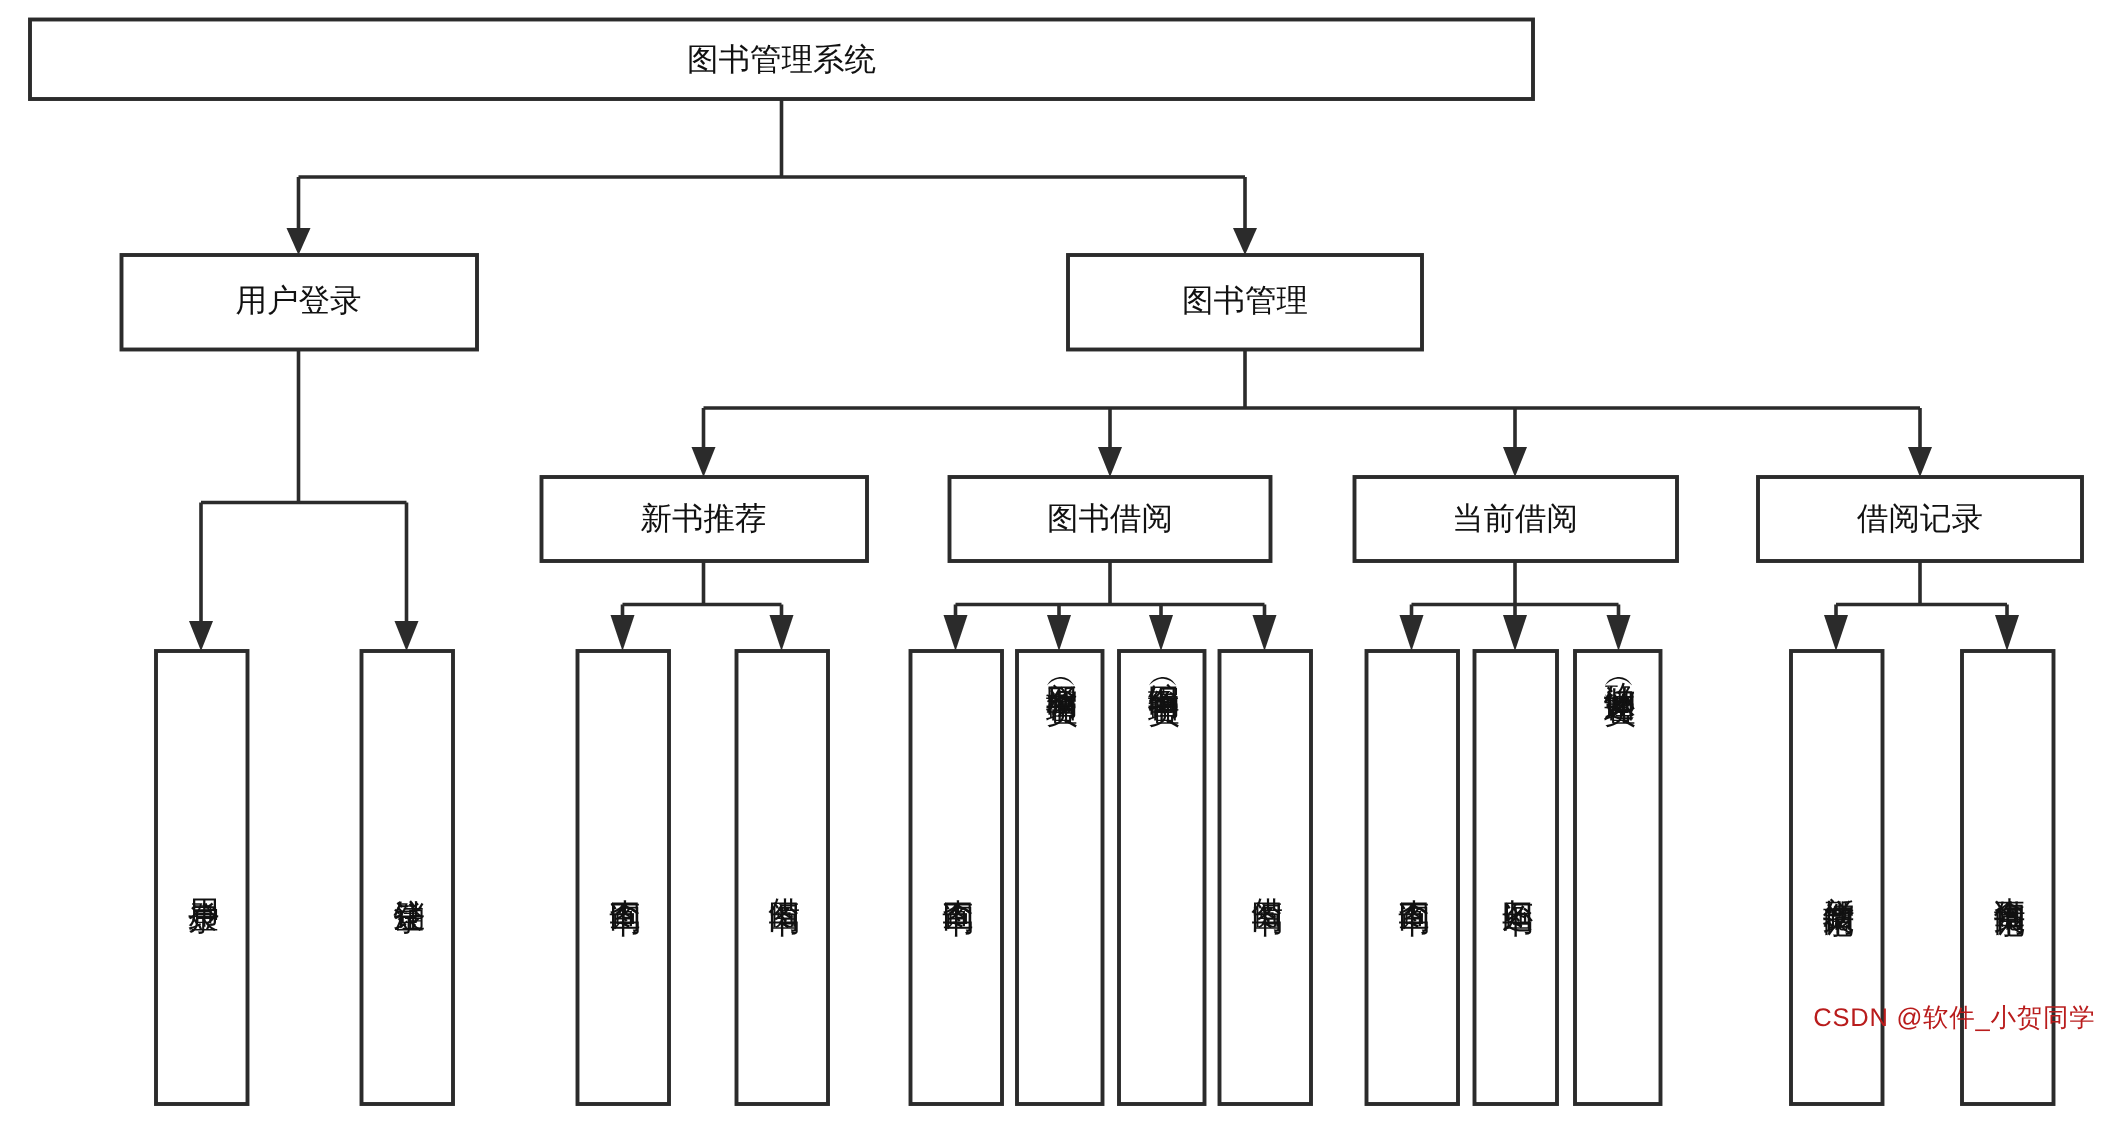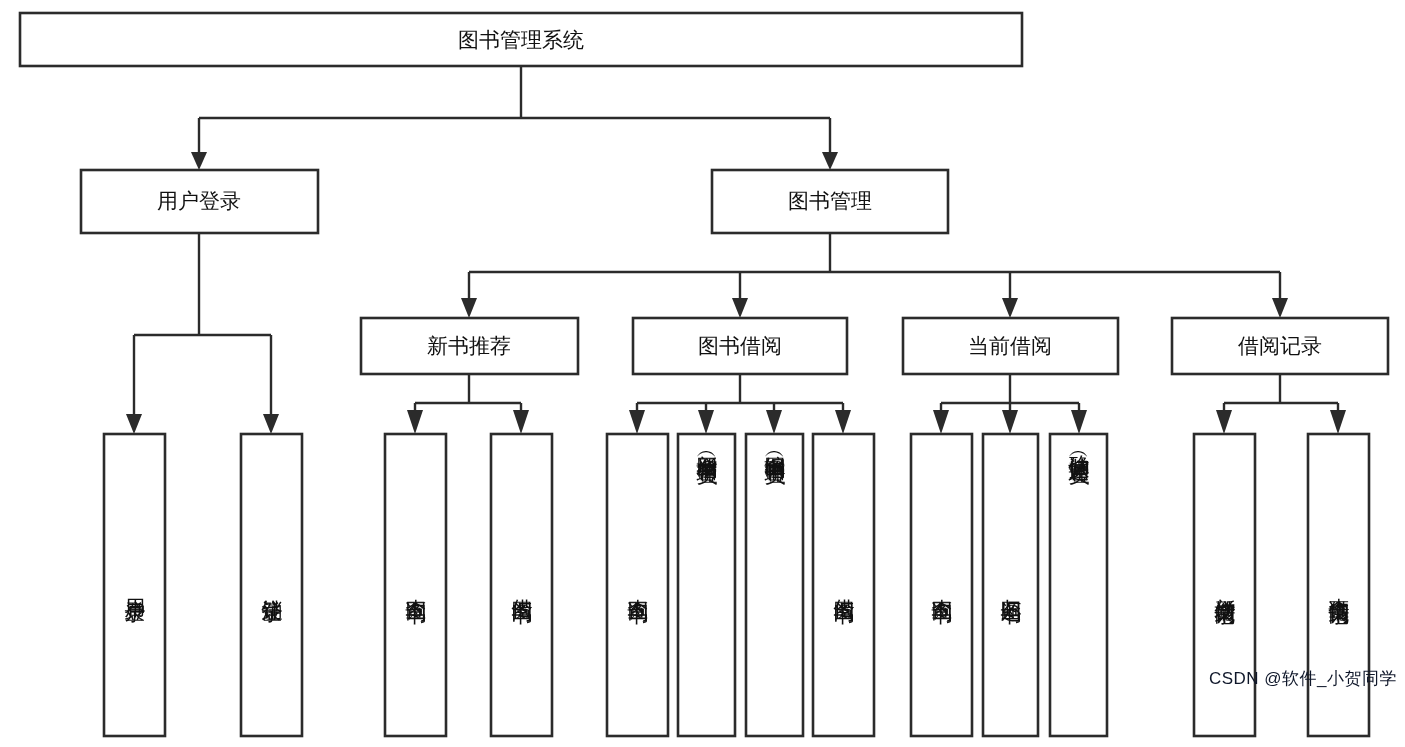--- a/index.html
+++ b/index.html
@@ -65,21 +65,21 @@
     letter-spacing: 1.5px;
     white-space: nowrap;
     text-align: center;
   }
   .watermark {
     position: absolute;
     right: 8px;
     bottom: 4px;
     font-family: "Liberation Sans", "DejaVu Sans", sans-serif;
     font-size: 17px;
-    color: #0f172a;
+    color: #b91c1c;
     white-space: nowrap;
     letter-spacing: 0.5px;
   }
 </style>
 </head>
 <body>
 
 <div id="diagram-root">
 
   <svg class="diagram-canvas" viewBox="0 0 1405 747" xmlns="http://www.w3.org/2000/svg">

